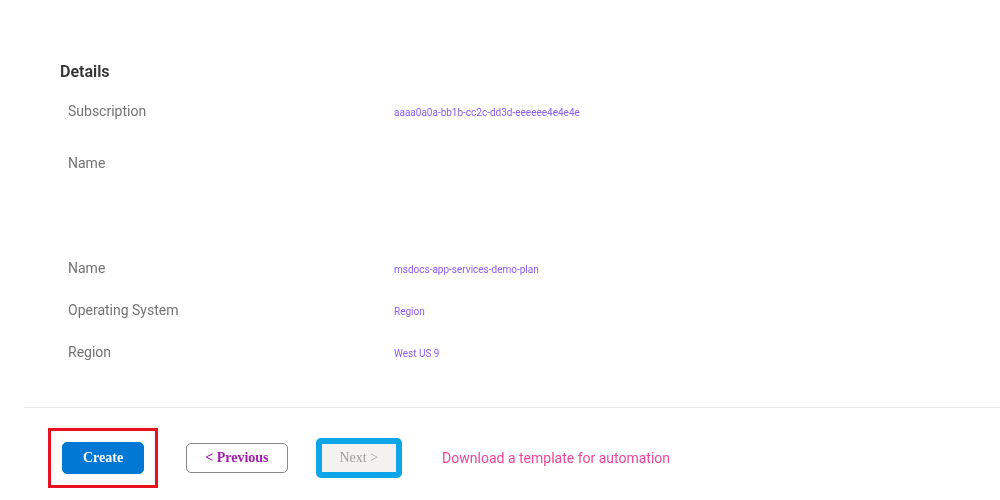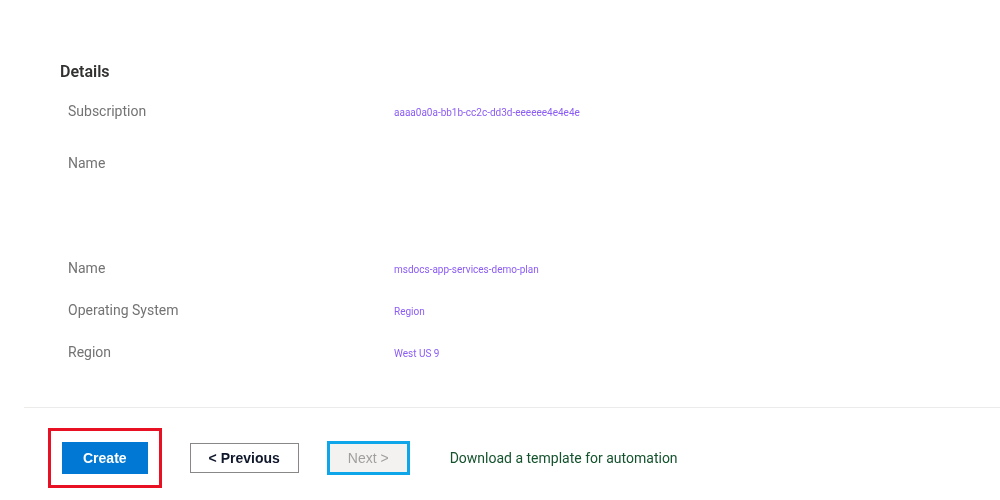--- a/index.html
+++ b/index.html
@@ -53,48 +53,48 @@
       display: flex;
       align-items: center;
       gap: 12px;
     }
     .highlight-box {
       border: 3px solid #e81123;
       padding: 3px;
       display: inline-block;
     }
     .btn {
-      font-family: Liberation Sans, sans-serif;
+      font-family: Liberation Serif, serif;
       font-size: 14px;
       padding: 6px 18px;
-      border-radius: 0;
+      border-radius: 5px;
       cursor: pointer;
     }
     .btn-primary {
       background: #0078d4;
       color: #ffffff;
       border: 1px solid #0078d4;
       font-weight: 600;
       padding: 7px 20px;
     }
     .btn-secondary {
       background: #ffffff;
-      color: #0f172a;
+      color: #a21caf;
       border: 1px solid #8a8886;
       font-weight: 600;
     }
     .btn-disabled {
       background: #f3f2f1;
       color: #a19f9d;
-      border: 3px solid #0ea5e9;
+      border: 6px solid #0ea5e9;
       cursor: not-allowed;
       font-weight: 400;
     }
     .link {
-      color: #14532d;
+      color: #ec4899;
       text-decoration: none;
       margin-left: 20px;
       font-size: 14px;
       cursor: pointer;
     }
   </style>
 </head>
 <body>
 
 <div class="content">

